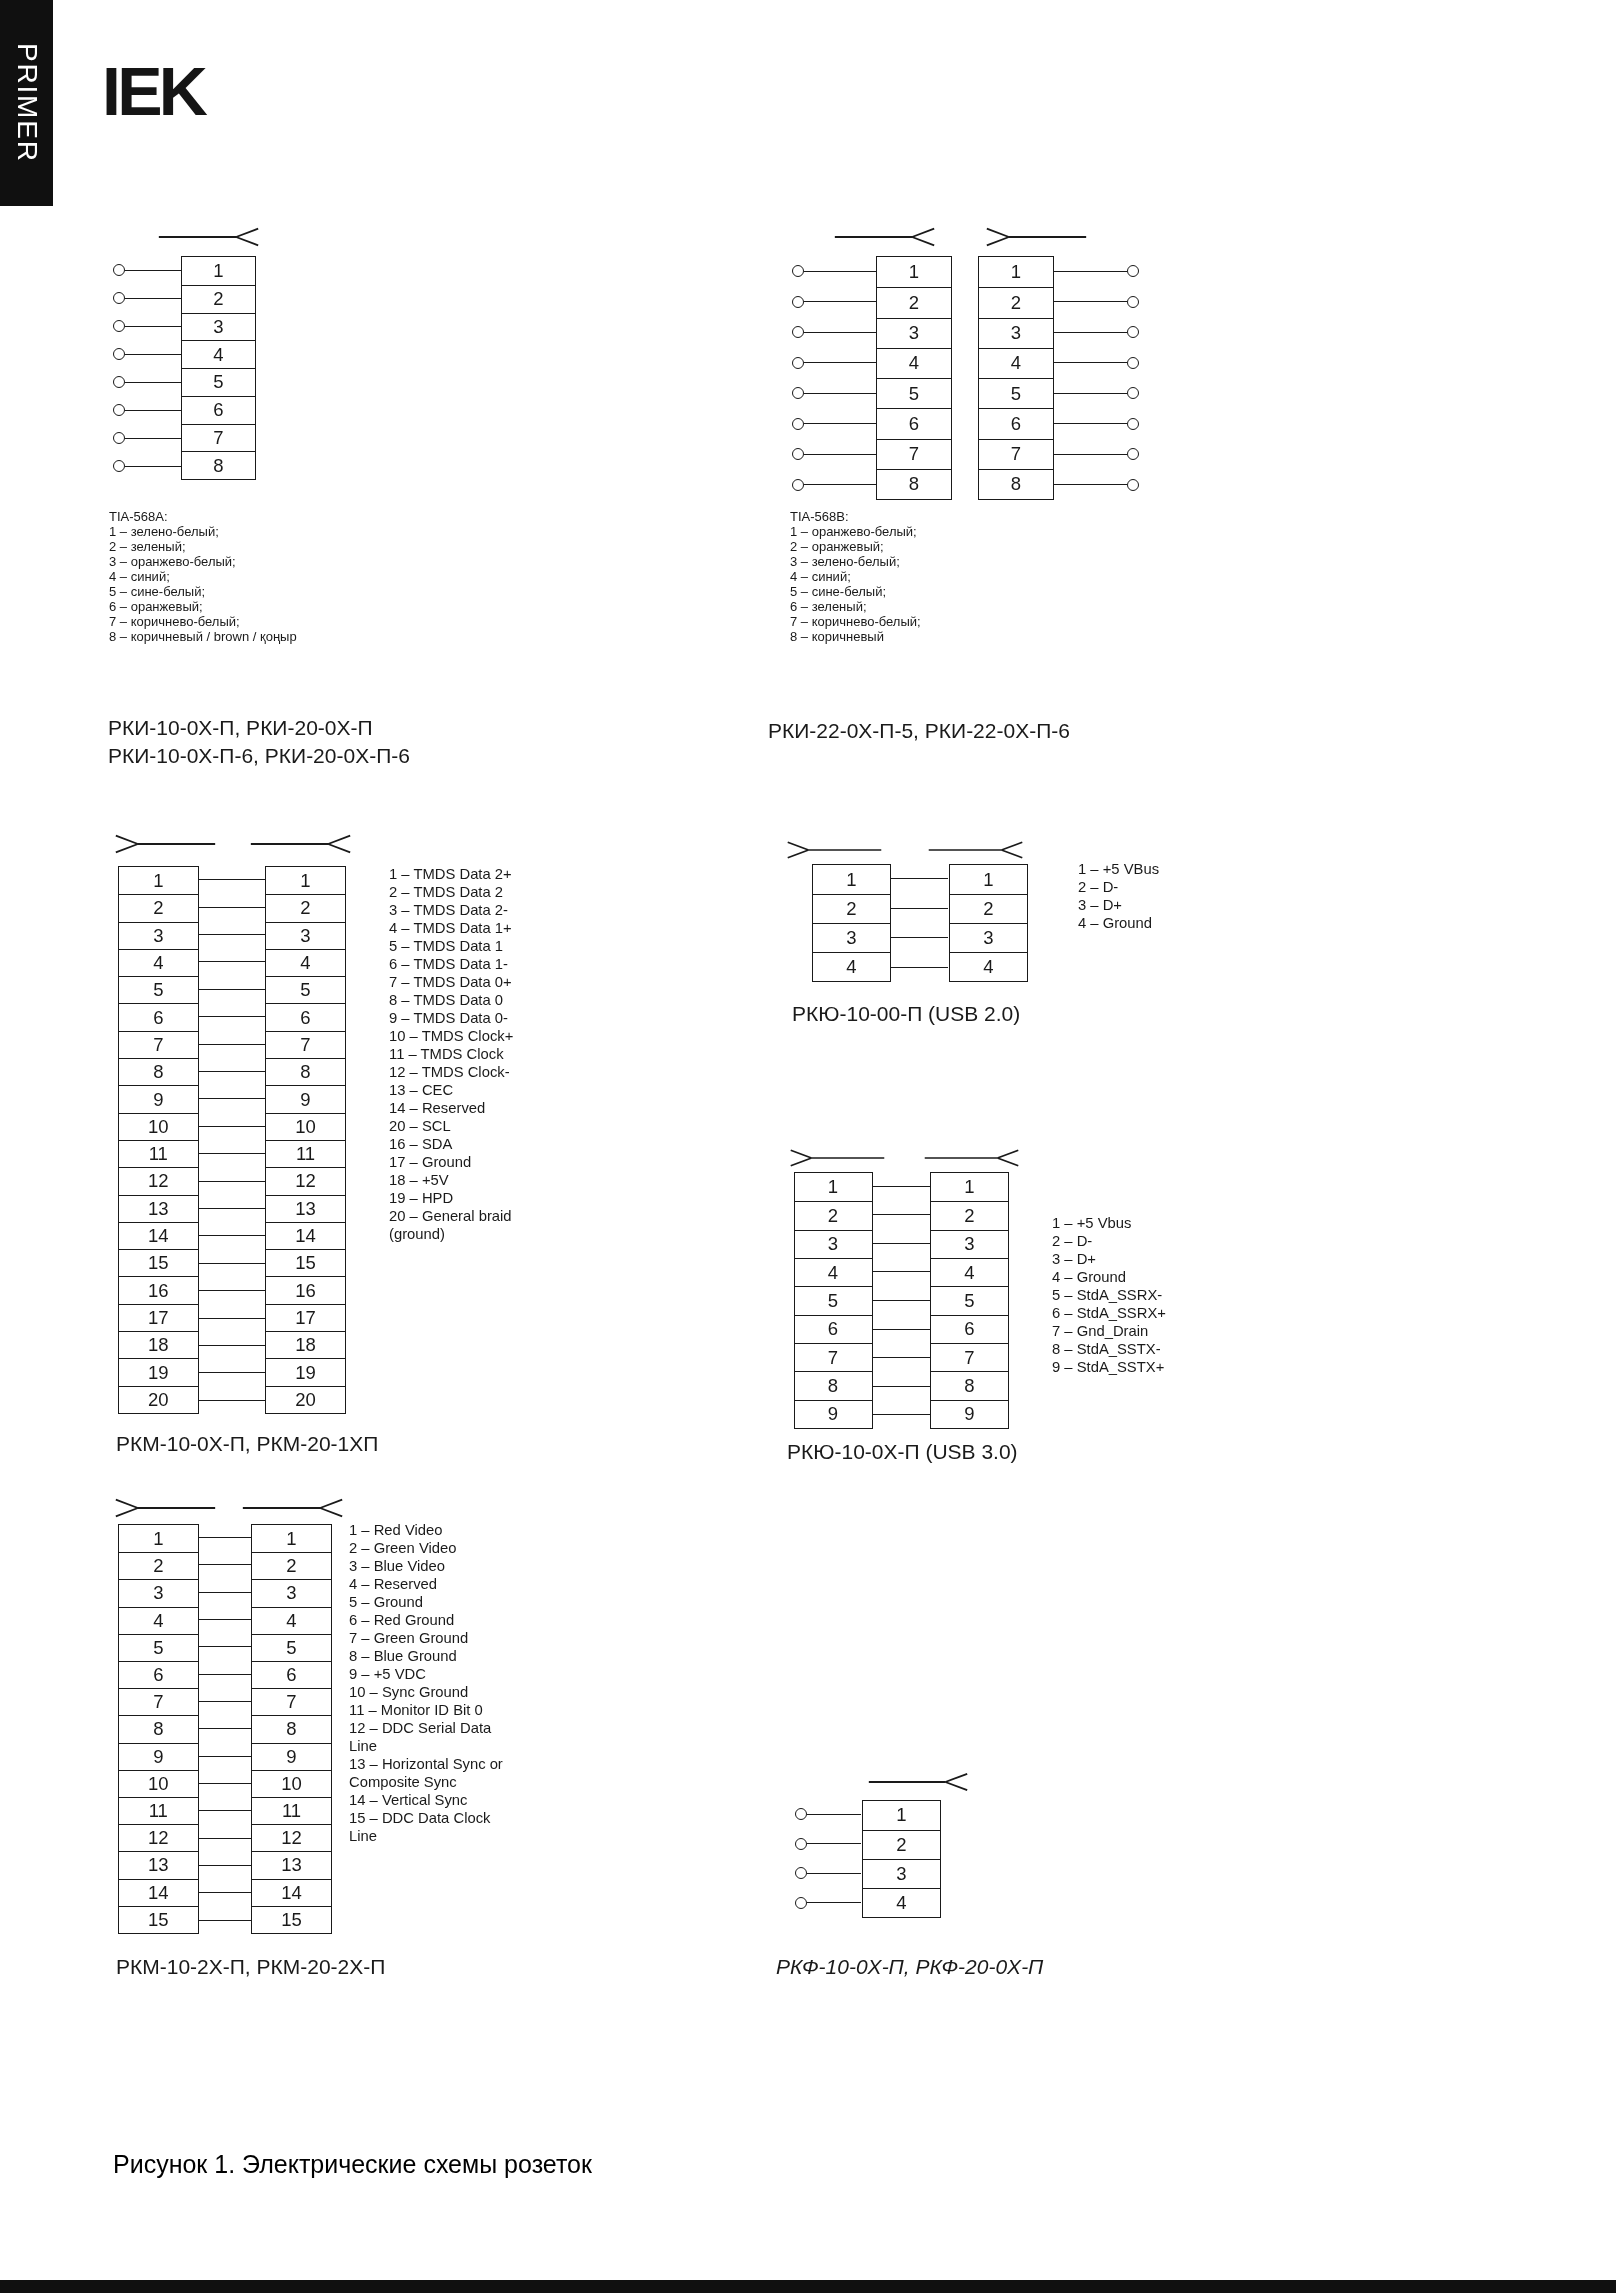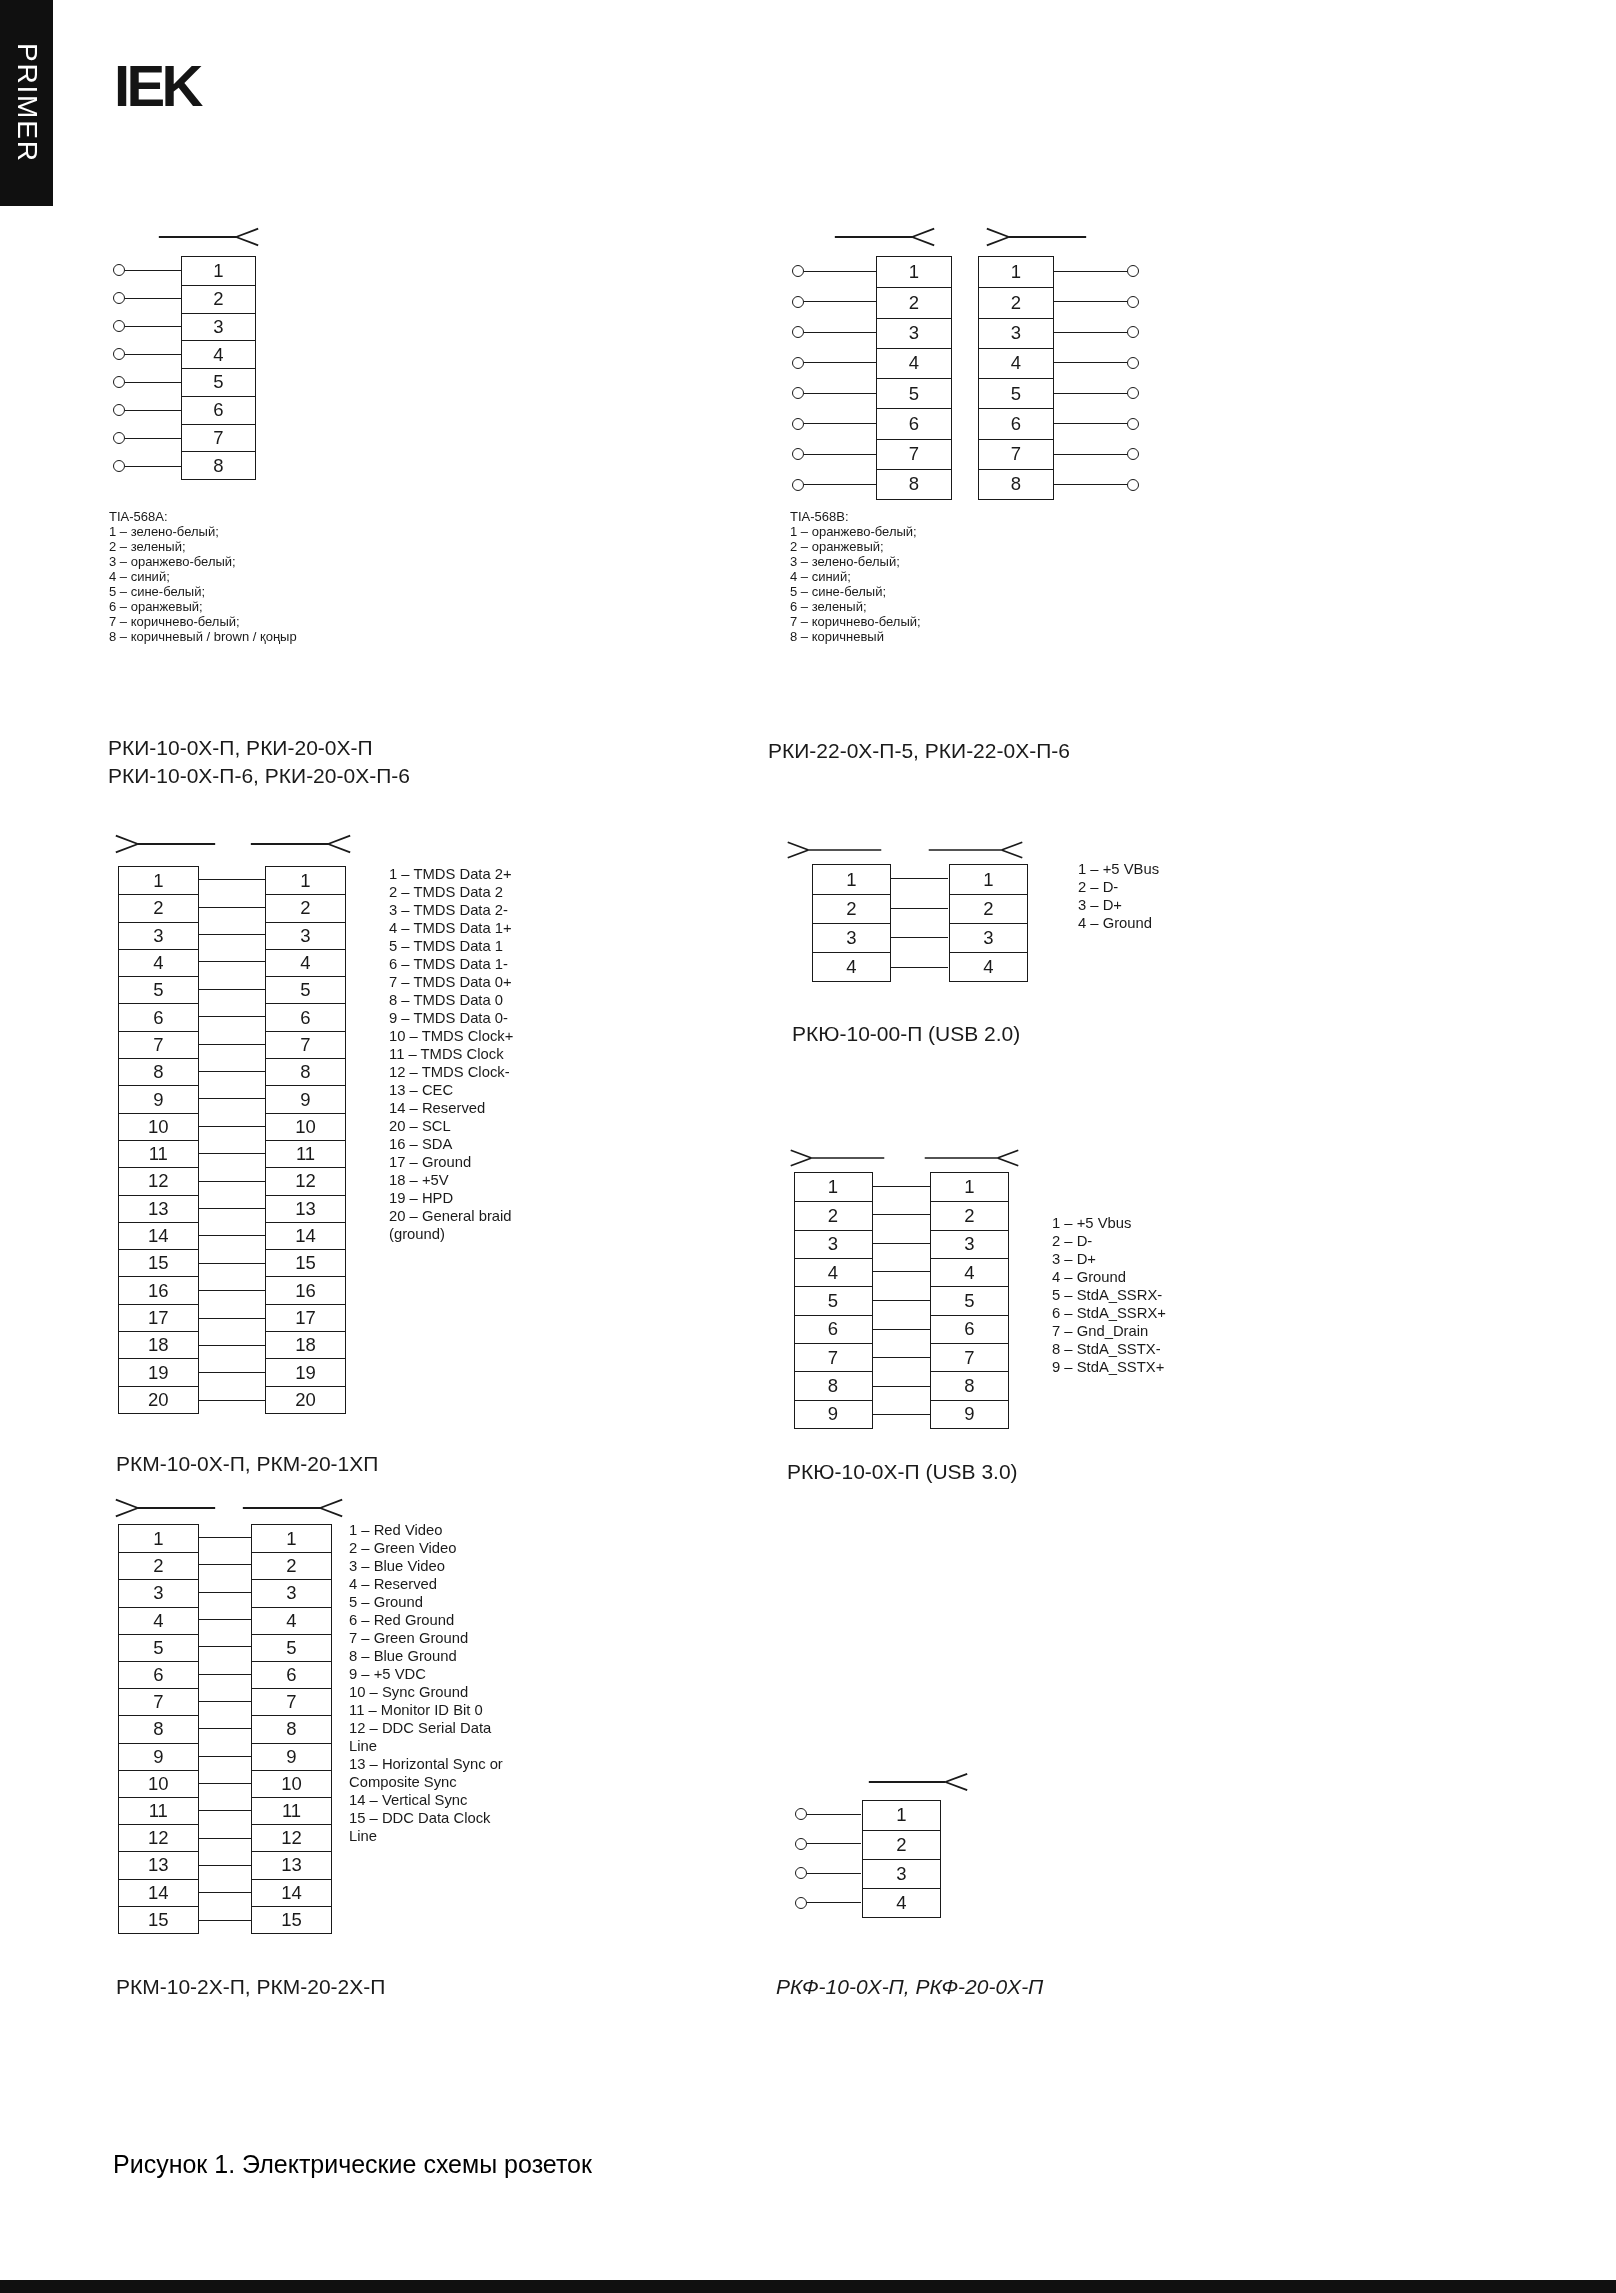--- a/index.html
+++ b/index.html
@@ -10,21 +10,21 @@
     font-family:"Liberation Sans", sans-serif; overflow:hidden;
   }
   .side-tab {
     position:absolute; left:0; top:0; width:53px; height:206px;
     background:#101010; color:#ffffff;
     display:flex; align-items:center; justify-content:center;
     writing-mode:vertical-rl; font-size:28px; letter-spacing:1.8px;
   }
   .logo {
     position:absolute; left:102px; top:52px;
-    font-size:58px; font-weight:900; letter-spacing:-3.7px; color:#151515;margin-left:12px;
+    font-size:68px; font-weight:900; letter-spacing:-3.7px; color:#151515;
   }
   .diagram { position:absolute; }
   .diagram > * { position:absolute; }
   .pinbox {
     display:grid; grid-auto-rows:1fr;
     border:1.8px solid #1a1a1a; background:#ffffff;
   }
   .pin-cell { display:flex; align-items:center; justify-content:center; font-size:18.5px; }
   .pin-cell + .pin-cell { border-top:1.4px solid #1a1a1a; }
   .wires { display:grid; grid-auto-rows:1fr; }
@@ -34,21 +34,21 @@
     border:1.8px solid #1a1a1a; border-radius:50%; background:#ffffff;
   }
   .wire-line { flex:1 1 auto; height:0; border-top:1.4px solid #1a1a1a; }
   .links { display:grid; grid-auto-rows:1fr; }
   .link-row { display:flex; align-items:center; }
   .link-line { flex:1 1 auto; height:0; border-top:1.4px solid #1a1a1a; }
   .cable line { stroke:#1a1a1a; stroke-width:2; fill:none; }
   .legend, .legend-small { position:absolute; color:#1a1a1a; }
   .legend { font-size:14.8px; line-height:18px; }
   .legend-small { font-size:13px; line-height:15px; }
-  .diagram-label { position:absolute; font-size:21px; line-height:28px; color:#1a1a1a;margin-top:20px; }
+  .diagram-label { position:absolute; font-size:21px; line-height:28px; color:#1a1a1a; }
   .caption { position:absolute; left:113px; top:2150px; font-size:25px; color:#000000; }
   .bottom-bar { position:absolute; left:0; top:2280px; width:1617px; height:14px; background:#101010; }
 </style>
 </head>
 <body>
 
 <div class="page">
 
   <div class="side-tab">PRIMER</div>
   <div class="logo">IEK</div>

